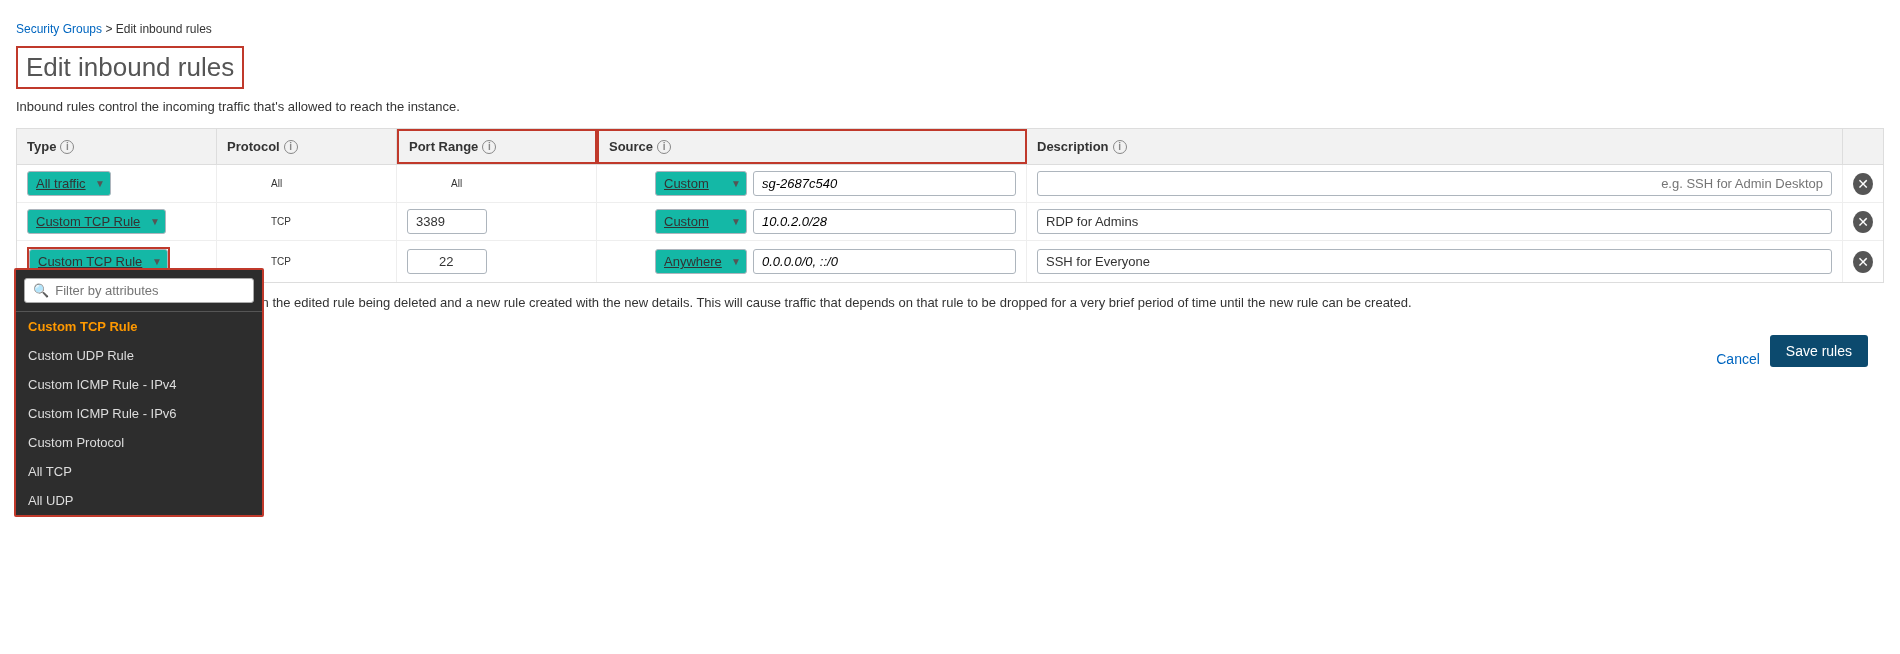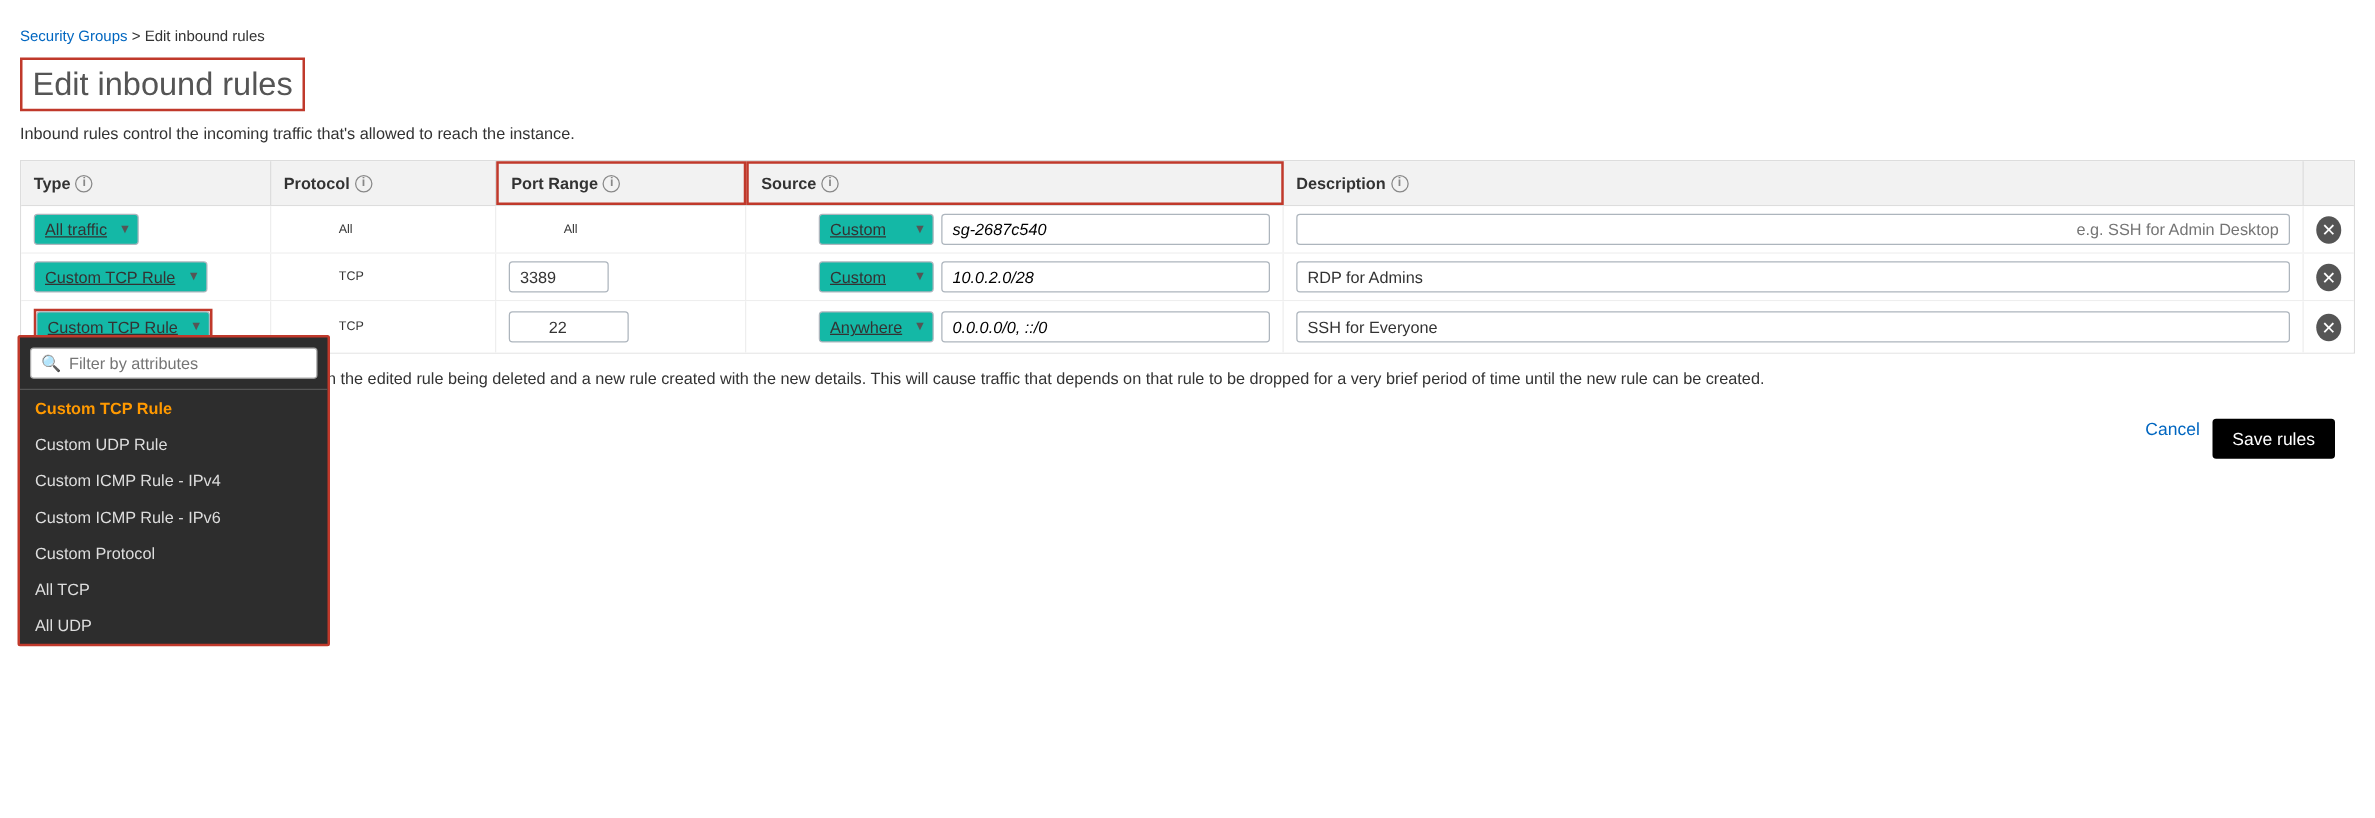--- a/index.html
+++ b/index.html
@@ -26,23 +26,23 @@
     .input-field { border: 1px solid #adb5bd; border-radius: 3px; padding: 4px 8px; font-size: 13px; color: #333; background: #fff; }
     .text-only { font-size: 10px; color: #333; margin-left: 44px; }
     .close-btn { width: 22px; height: 22px; border-radius: 50%; background: #555; color: #fff; display: flex; align-items: center; justify-content: center; cursor: pointer; font-size: 14px; border: none; }
     
     .port-range-box { border: 2px solid #c0392b; }
     
     .source-box { border: 2px solid #c0392b; }
     
     .type-highlight { border: 2px solid #c0392b; }
     .notice-row { padding: 10px; background: #fff; font-size: 13px; color: #333; line-height: 1.5; }
-    .footer-row { display: flex; justify-content: flex-end; padding: 12px 16px; gap: 10px; align-items: flex-start; }
+    .footer-row { display: flex; justify-content: flex-end; padding: 12px 16px; gap: 10px; align-items: flex-end; }
     .btn-cancel { background: none; border: none; color: #0066c0; font-size: 14px; cursor: pointer; font-weight: 500; }
-    .btn-save { background: #000000; color: #fff; border: none; border-radius: 3px; padding: 8px 16px; font-size: 14px; cursor: pointer; font-weight: 500; }
+    .btn-save { background: #0c4a6e; color: #fff; border: none; border-radius: 3px; padding: 8px 16px; font-size: 14px; cursor: pointer; font-weight: 500; }
 
     
     .dropdown-popup { position: absolute; top: 268px; left: 14px; width: 250px; background: #2d2d2d; border: 2px solid #c0392b; z-index: 100; border-radius: 2px; }
     .dropdown-search { padding: 8px; border-bottom: 1px solid #555; }
     .dropdown-search-inner { display: flex; align-items: center; background: #fff; border: 1px solid #aaa; border-radius: 3px; padding: 4px 8px; gap: 6px; }
     .search-icon { color: #888; font-size: 13px; }
     .dropdown-search-input { border: none; outline: none; font-size: 13px; color: #333; width: 100%; background: transparent; }
     .dropdown-item { padding: 7px 12px; color: #ddd; font-size: 13px; cursor: pointer; }
     .dropdown-item.active { color: #ff9900; font-weight: 600; }
 
@@ -172,21 +172,21 @@
           <select>
             <option>Custom TCP Rule</option>
           </select>
           <span class="select-arrow">▼</span>
         </div>
       </div>
       <div class="table-cell">
         <span class="text-only">TCP</span>
       </div>
       <div class="table-cell">
-        <input class="input-field" value="22" style="width: 96px; padding-left: 31px;">
+        <input class="input-field" value="22" style="width: 80px; padding-left: 31px;">
       </div>
       <div class="table-cell">
         <div class="source-inner">
           <div class="select-wrapper">
             <select>
               <option>Custom</option>
               <option selected="">Anywhere</option>
             </select>
             <span class="select-arrow">▼</span>
           </div>

